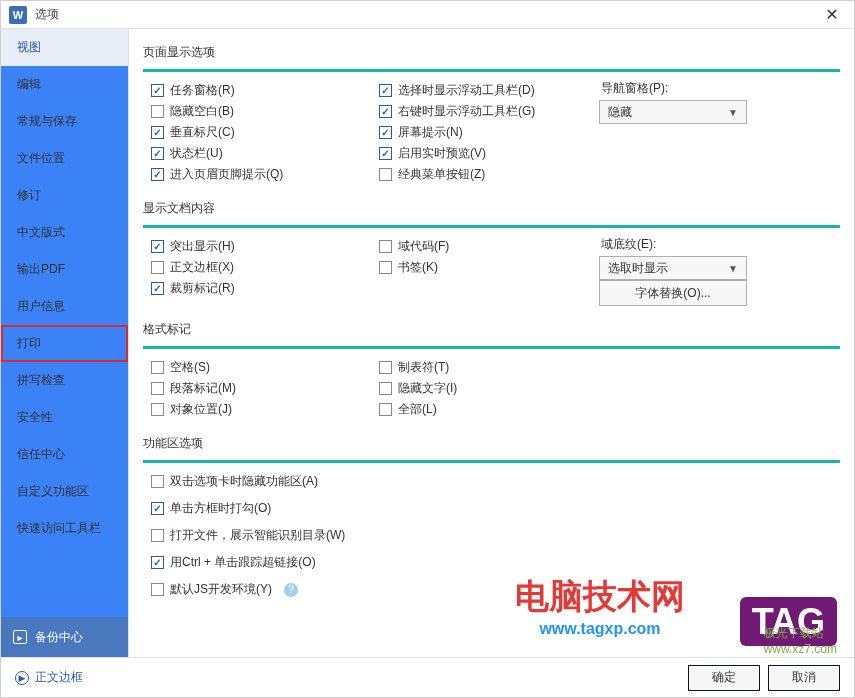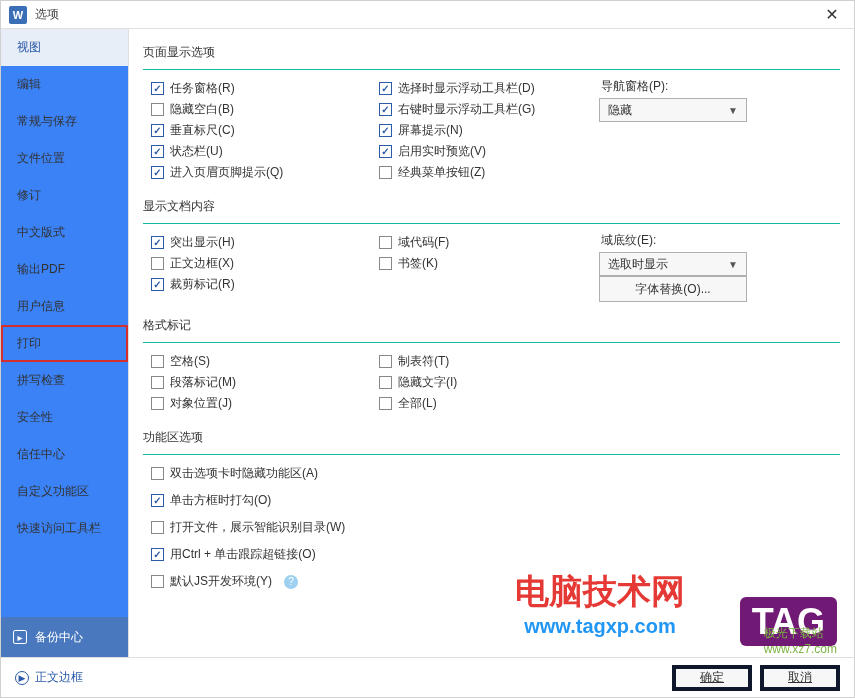--- a/index.html
+++ b/index.html
@@ -105,21 +105,21 @@
       overflow: auto;
     }
     .group {
       margin-bottom: 12px;
     }
     .group-title {
       color: #333;
       font-size: 12px;
       padding: 3px 0 8px 0;
       position: relative;
-      border-bottom: 1px solid #14b8a6;
+      border-bottom: 3px solid #14b8a6;
       margin-bottom: 8px;
     }
     .row {
       display: flex;
       margin-bottom: 6px;
       align-items: flex-start;
     }
     .col1 { width: 228px; }
     .col2 { width: 228px; }
     .col3 { flex: 1; }
@@ -217,45 +217,44 @@
       align-items: center;
       justify-content: center;
       font-size: 9px;
     }
     .footer-buttons {
       margin-left: auto;
       display: flex;
       gap: 8px;
     }
     .footer-btn {
-      width: 80px;
+      width: 72px;
       height: 26px;
-      border: 4px solid #0f172a;
+      border: 1px solid #0f172a;
       background: #f7f7f7;
       display: flex;
       align-items: center;
       justify-content: center;
       cursor: pointer;
-      text-decoration: underline;
     }
     .watermark1 {
       position: absolute;
       right: 170px;
       bottom: 60px;
       font-family: Arial, sans-serif;
       text-align: center;
       pointer-events: none;
     }
     .watermark1 .big {
       font-size: 34px;
       color: #e53935;
       font-weight: bold;
     }
     .watermark1 .small {
-      font-size: 20px;
+      font-size: 16px;
       color: #2196f3;
       font-weight: bold;
     }
     .watermark2 {
       position: absolute;
       right: 18px;
       bottom: 55px;
       pointer-events: none;
     }
     .watermark2 .tag {

